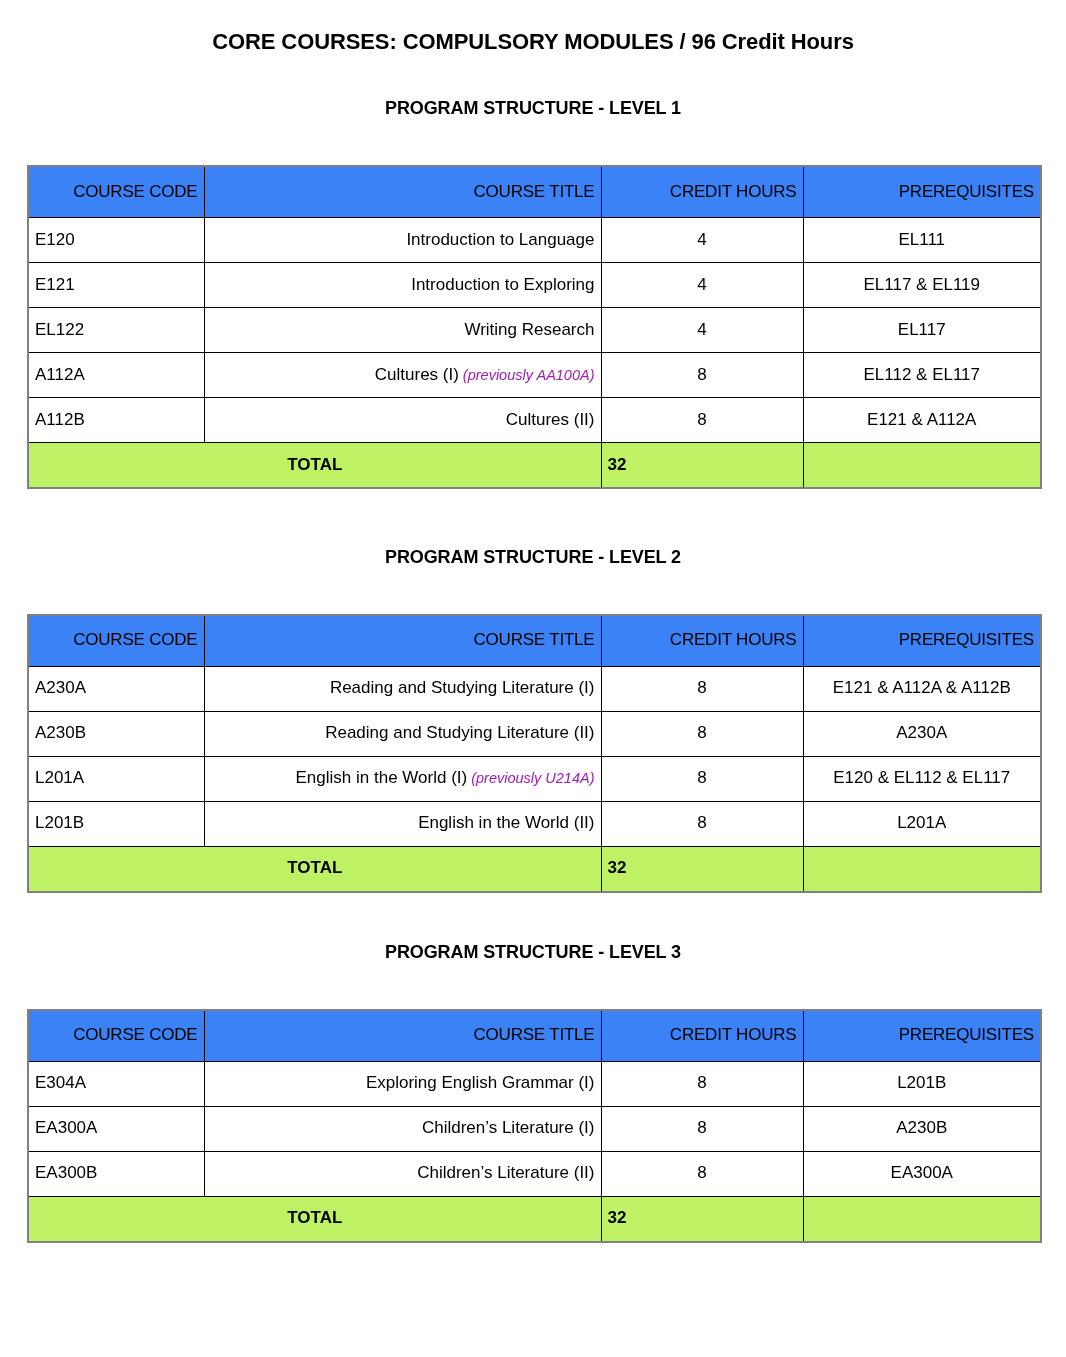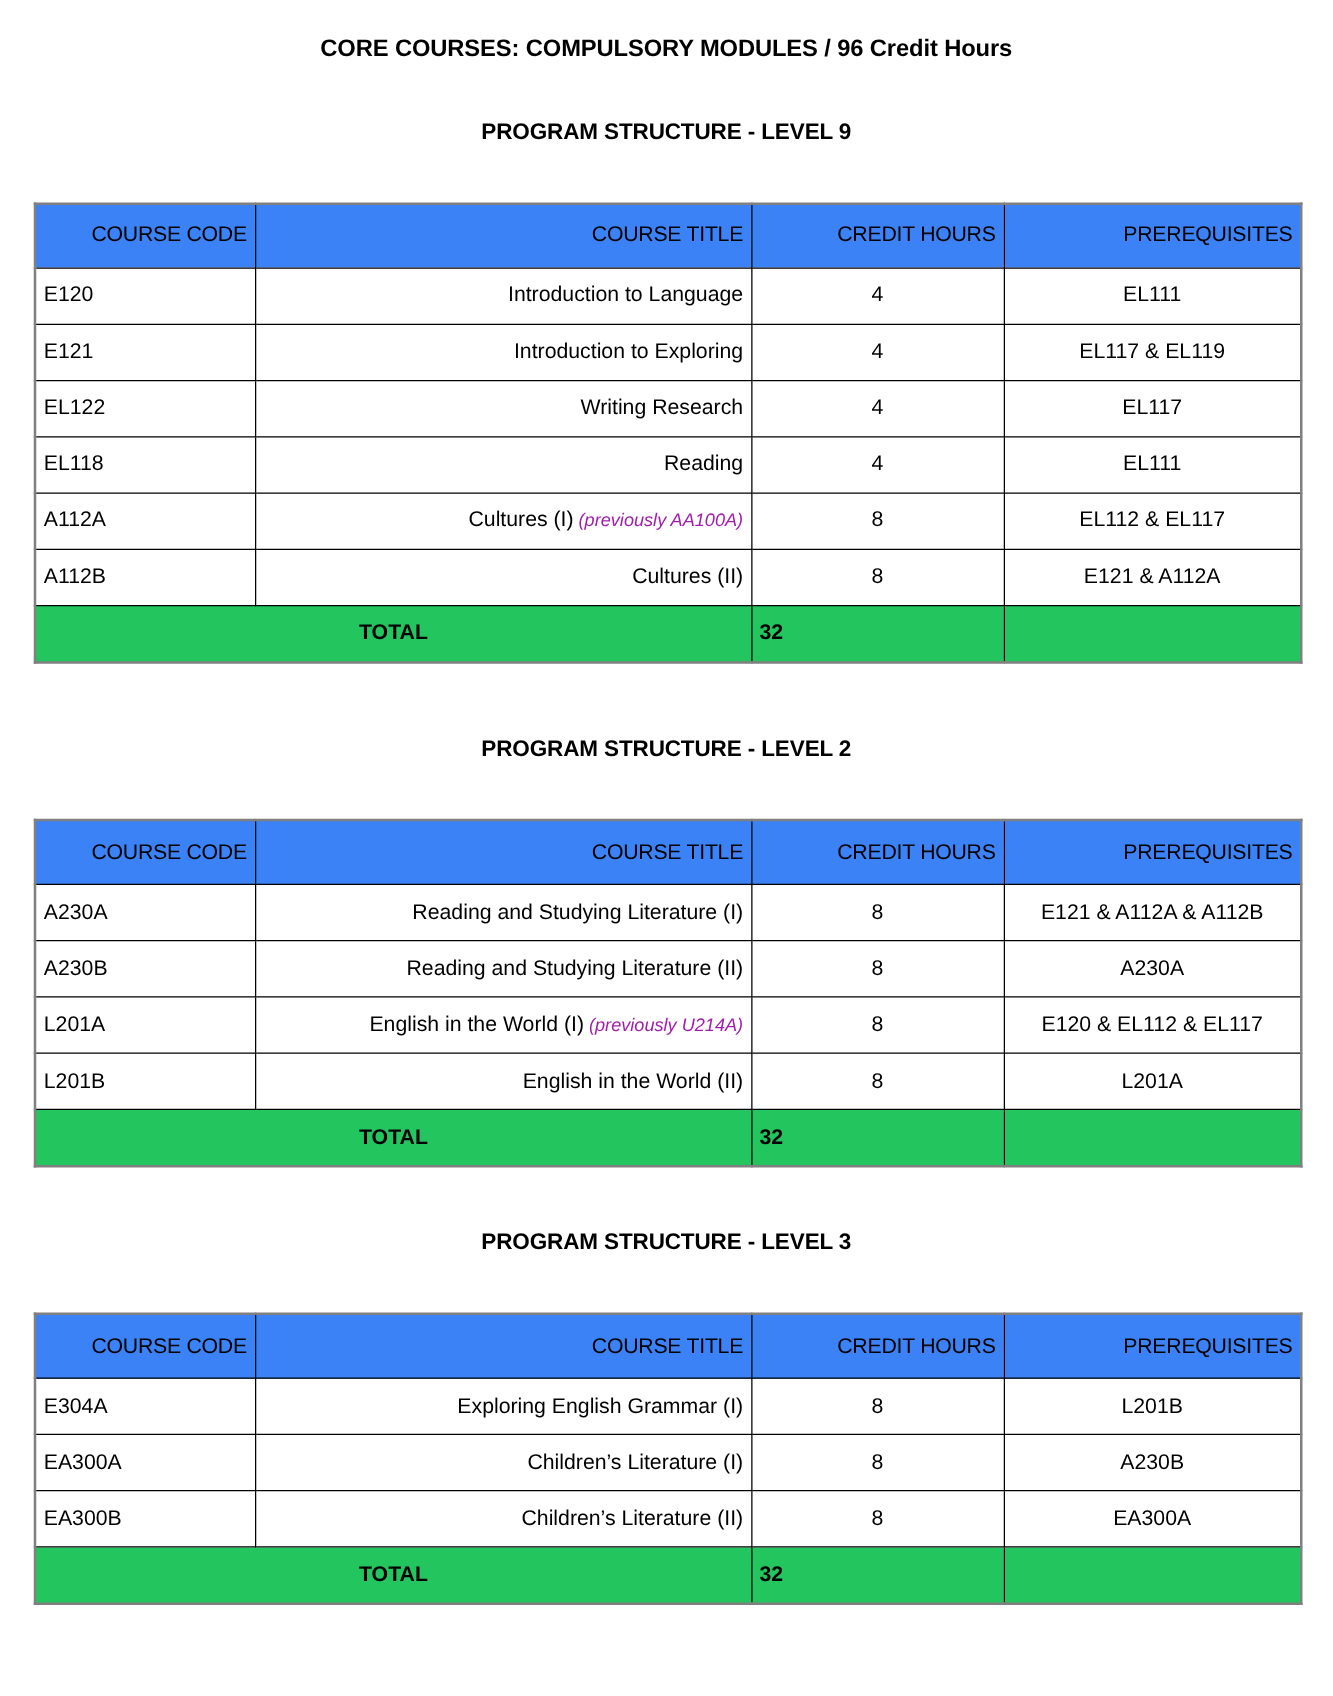--- a/index.html
+++ b/index.html
@@ -17,21 +17,21 @@
   .page {
     position: relative;
     width: 1066px;
     height: 1357px;
     box-sizing: border-box;
   }
 
   
   .doc-title {
     text-align: center;
-    font-size: 19px;
+    font-size: 22px;
     font-weight: bold;
     letter-spacing: -0.1px;
     padding-top: 30px;
     line-height: 1.1;
   }
   .section-title {
     text-align: center;
     font-size: 18px;
     font-weight: bold;
     letter-spacing: -0.1px;
@@ -70,21 +70,21 @@
     font-size: 17px;
     letter-spacing: -0.2px;
   }
   tbody td { height: 44px; }
   td.code   { text-align: left; }
   td.title  { text-align: right; padding-left: 10px; }
   td.hours  { text-align: center; }
   td.prereq { text-align: center; }
 
   tr.total-row td {
-    background: #22c55e;
+    background: #bef264;
     font-weight: bold;
     height: 44px;
   }
   td.total-label { text-align: center; }
   td.total-value { text-align: left; }
   td.total-blank  { }
 
   .prev-note {
     color: #a21caf;
     font-style: italic;
@@ -105,21 +105,21 @@
     padding-top: 60px;
   }
 </style>
 </head>
 <body>
 
 <div class="page">
 
   <div class="doc-title">CORE COURSES: COMPULSORY MODULES / 96 Credit Hours</div>
 
-  <div class="section-title level1-title">PROGRAM STRUCTURE - LEVEL 9</div>
+  <div class="section-title level1-title">PROGRAM STRUCTURE - LEVEL 1</div>
 
   <div class="gap-title-tbl"></div>
 
   <div class="tbl-wrap">
     <table class="ptable">
       <colgroup>
         <col class="c-code">
           <col class="c-title">
           <col class="c-hours">
           <col class="c-prereq">
@@ -145,26 +145,20 @@
           <td class="hours">4</td>
           <td class="prereq">EL117 &amp; EL119</td>
         </tr>
         <tr>
           <td class="code">EL122</td>
           <td class="title"><span>Writing Research</span></td>
           <td class="hours">4</td>
           <td class="prereq">EL117</td>
         </tr>
         <tr>
-          <td class="code">EL118</td>
-          <td class="title"><span>Reading</span></td>
-          <td class="hours">4</td>
-          <td class="prereq">EL111</td>
-        </tr>
-        <tr>
           <td class="code">A112A</td>
           <td class="title"><span>Cultures (I)</span><span class="prev-note">(previously AA100A)</span></td>
           <td class="hours">8</td>
           <td class="prereq">EL112 &amp; EL117</td>
         </tr>
         <tr>
           <td class="code">A112B</td>
           <td class="title"><span>Cultures (II)</span></td>
           <td class="hours">8</td>
           <td class="prereq">E121 &amp; A112A</td>

